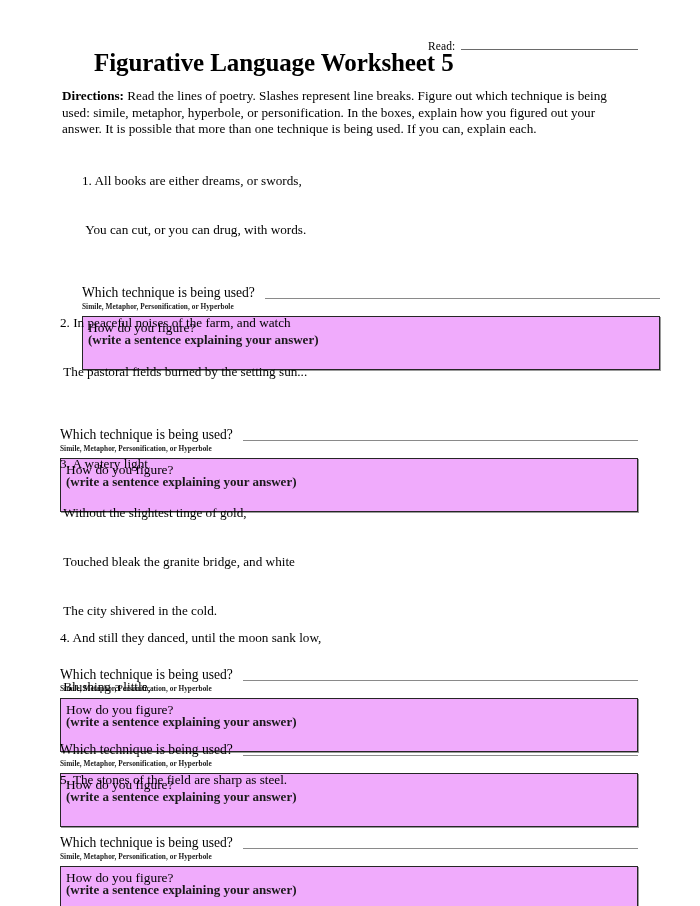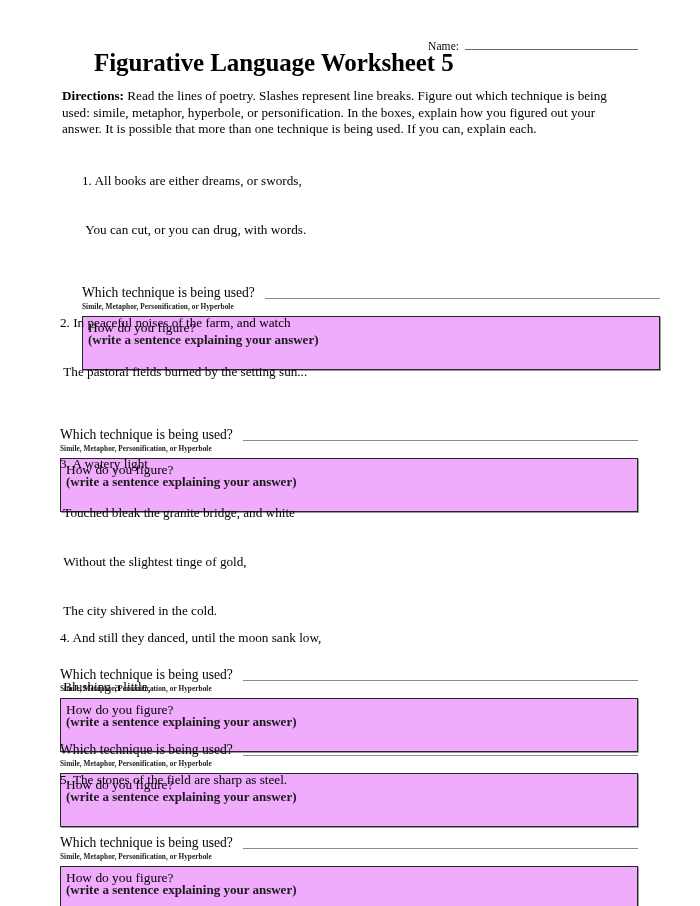--- a/index.html
+++ b/index.html
@@ -131,21 +131,21 @@
     margin-top: 0px;
     color: #1a1a1a;
   }
 </style>
 </head>
 <body>
 
 <div class="page">
 
   <div class="name-row">
-    <span class="name-label">Name:</span>
+    <span class="name-label">Read:</span>
     <span class="name-rule"></span>
   </div>
 
   <div class="title">Figurative Language Worksheet 5</div>
 
   <div class="directions">
     <span class="dir-label">Directions:</span><span> Read the lines of poetry. Slashes represent line breaks. Figure out which technique is being used: simile, metaphor, hyperbole, or personification. In the boxes, explain how you figured out your answer. It is possible that more than one technique is being used. If you can, explain each.</span>
   </div>
 
   <div class="qblock" id="q1" style="top:140px;margin-left:22px;">
@@ -176,22 +176,22 @@
     <div class="technique-hint">Simile, Metaphor, Personification, or Hyperbole</div>
     <div class="answer-box">
       <div class="answer-title">How do you figure?</div>
       <div class="answer-sub">(write a sentence explaining your answer)</div>
     </div>
   </div>
 
   <div class="qblock" id="q3" style="top:423px;">
     <div class="poem">
       <span class="pline">3. A watery light</span>
+      <span class="pline"> Without the slightest tinge of gold,</span>
       <span class="pline"> Touched bleak the granite bridge, and white</span>
-      <span class="pline"> Without the slightest tinge of gold,</span>
       <span class="pline"> The city shivered in the cold.</span>
     </div>
     <div class="technique-row">
       <span class="technique-q">Which technique is being used?</span>
       <span class="technique-rule"></span>
     </div>
     <div class="technique-hint">Simile, Metaphor, Personification, or Hyperbole</div>
     <div class="answer-box">
       <div class="answer-title">How do you figure?</div>
       <div class="answer-sub">(write a sentence explaining your answer)</div>

